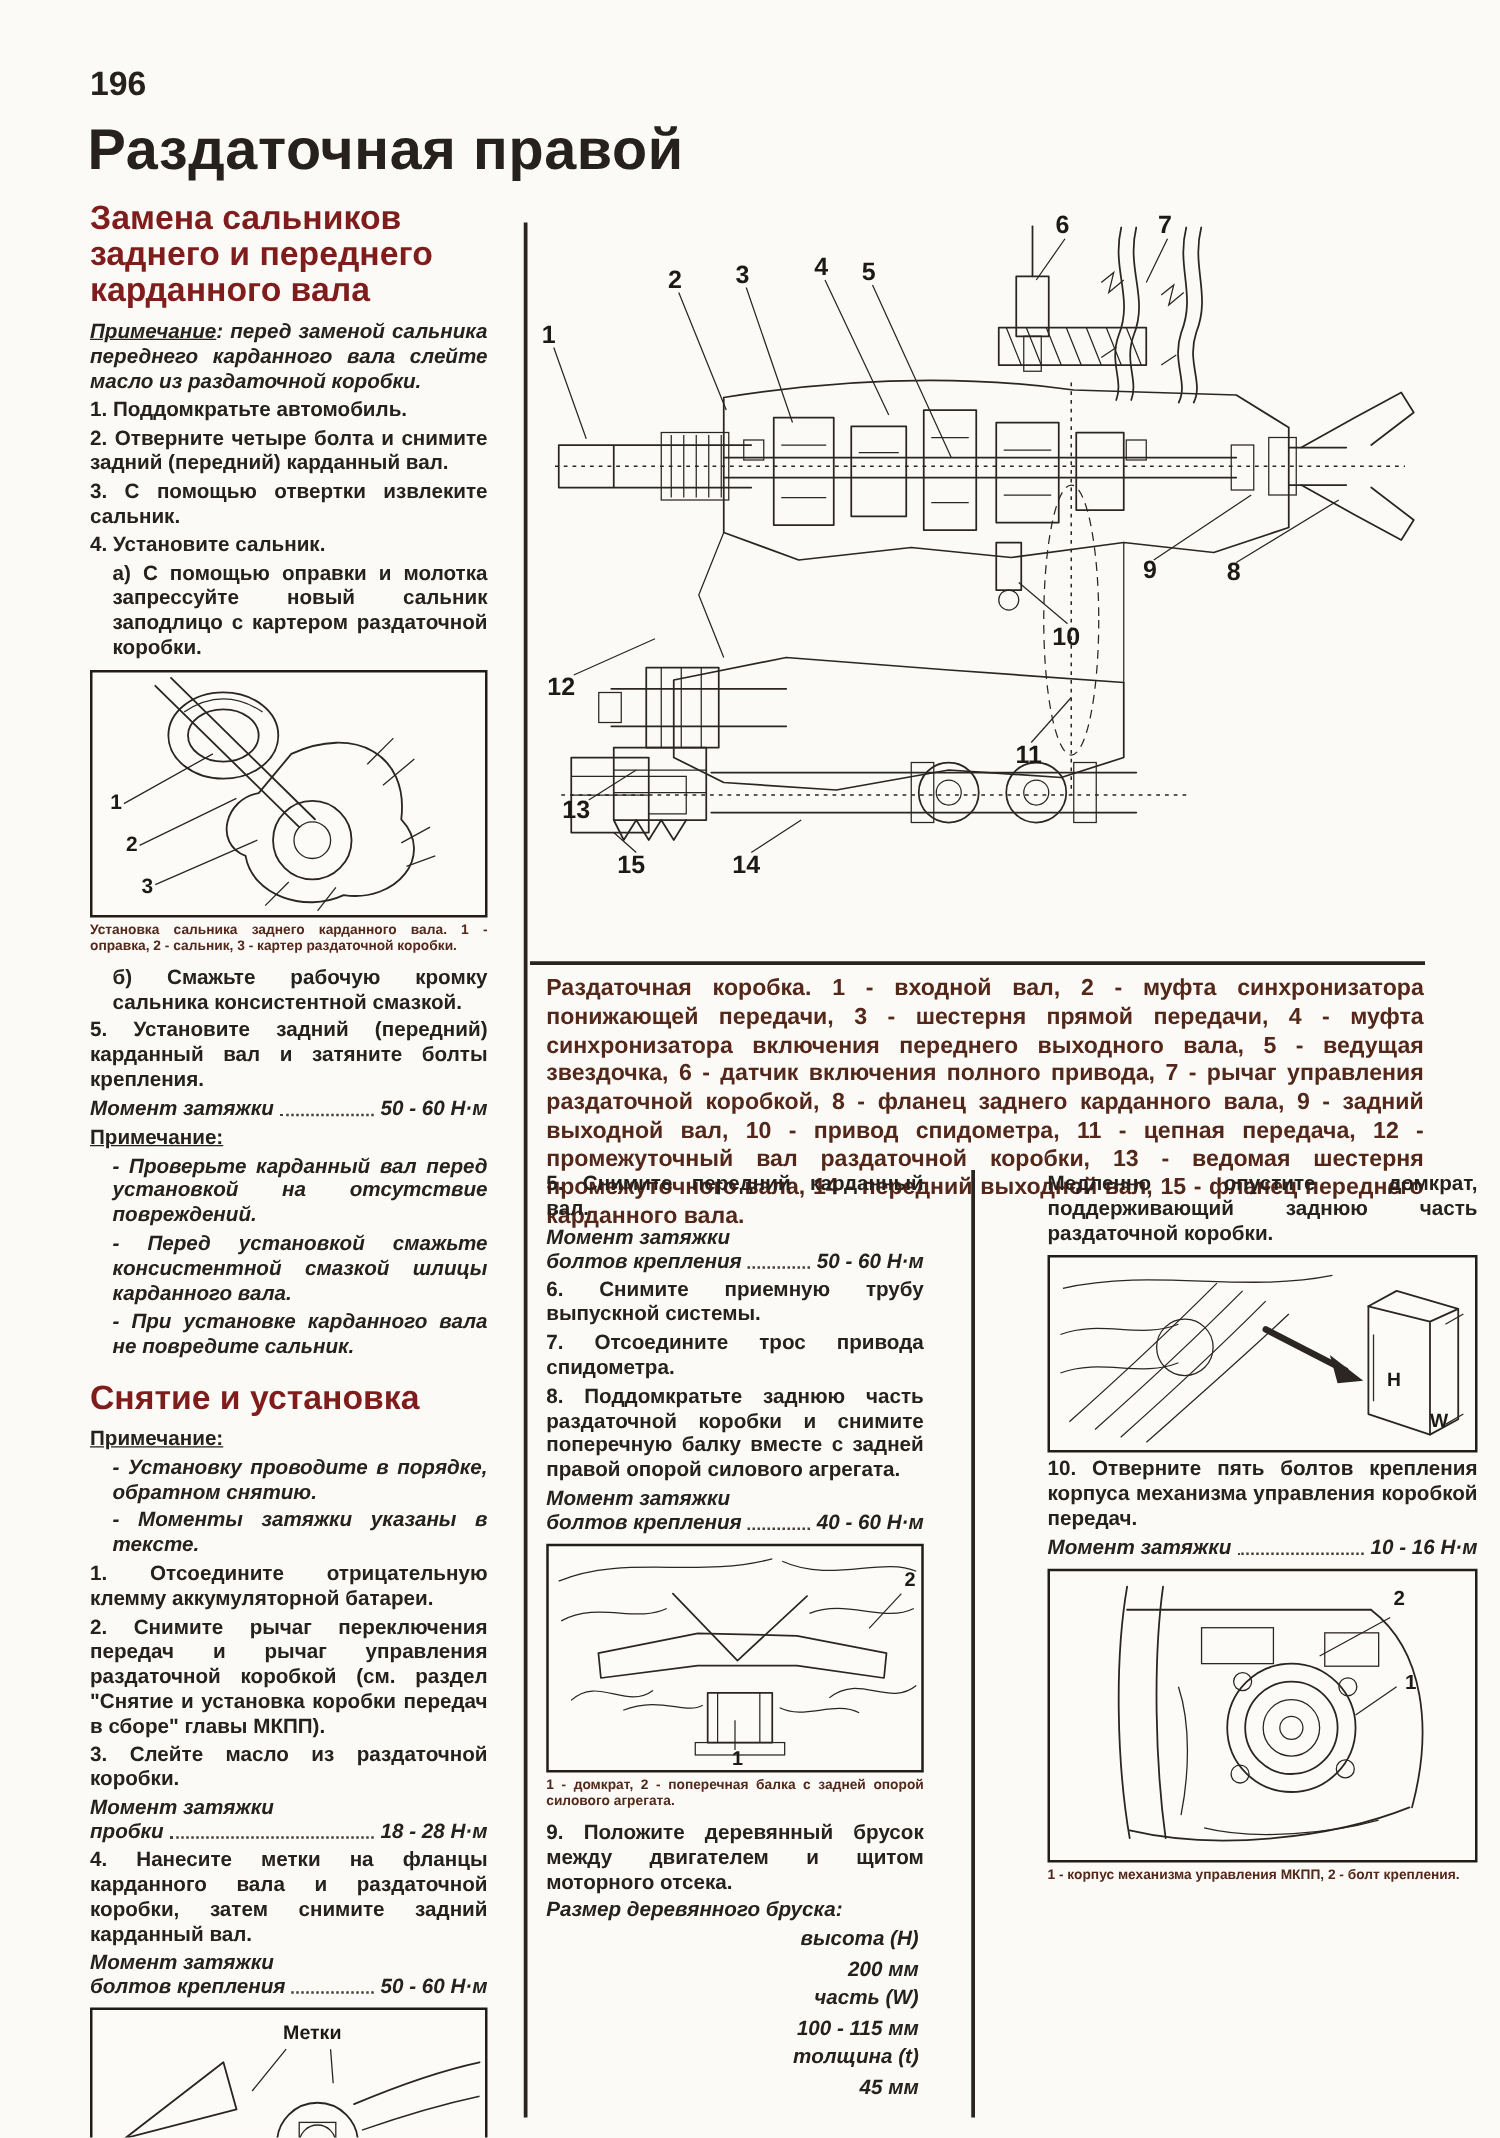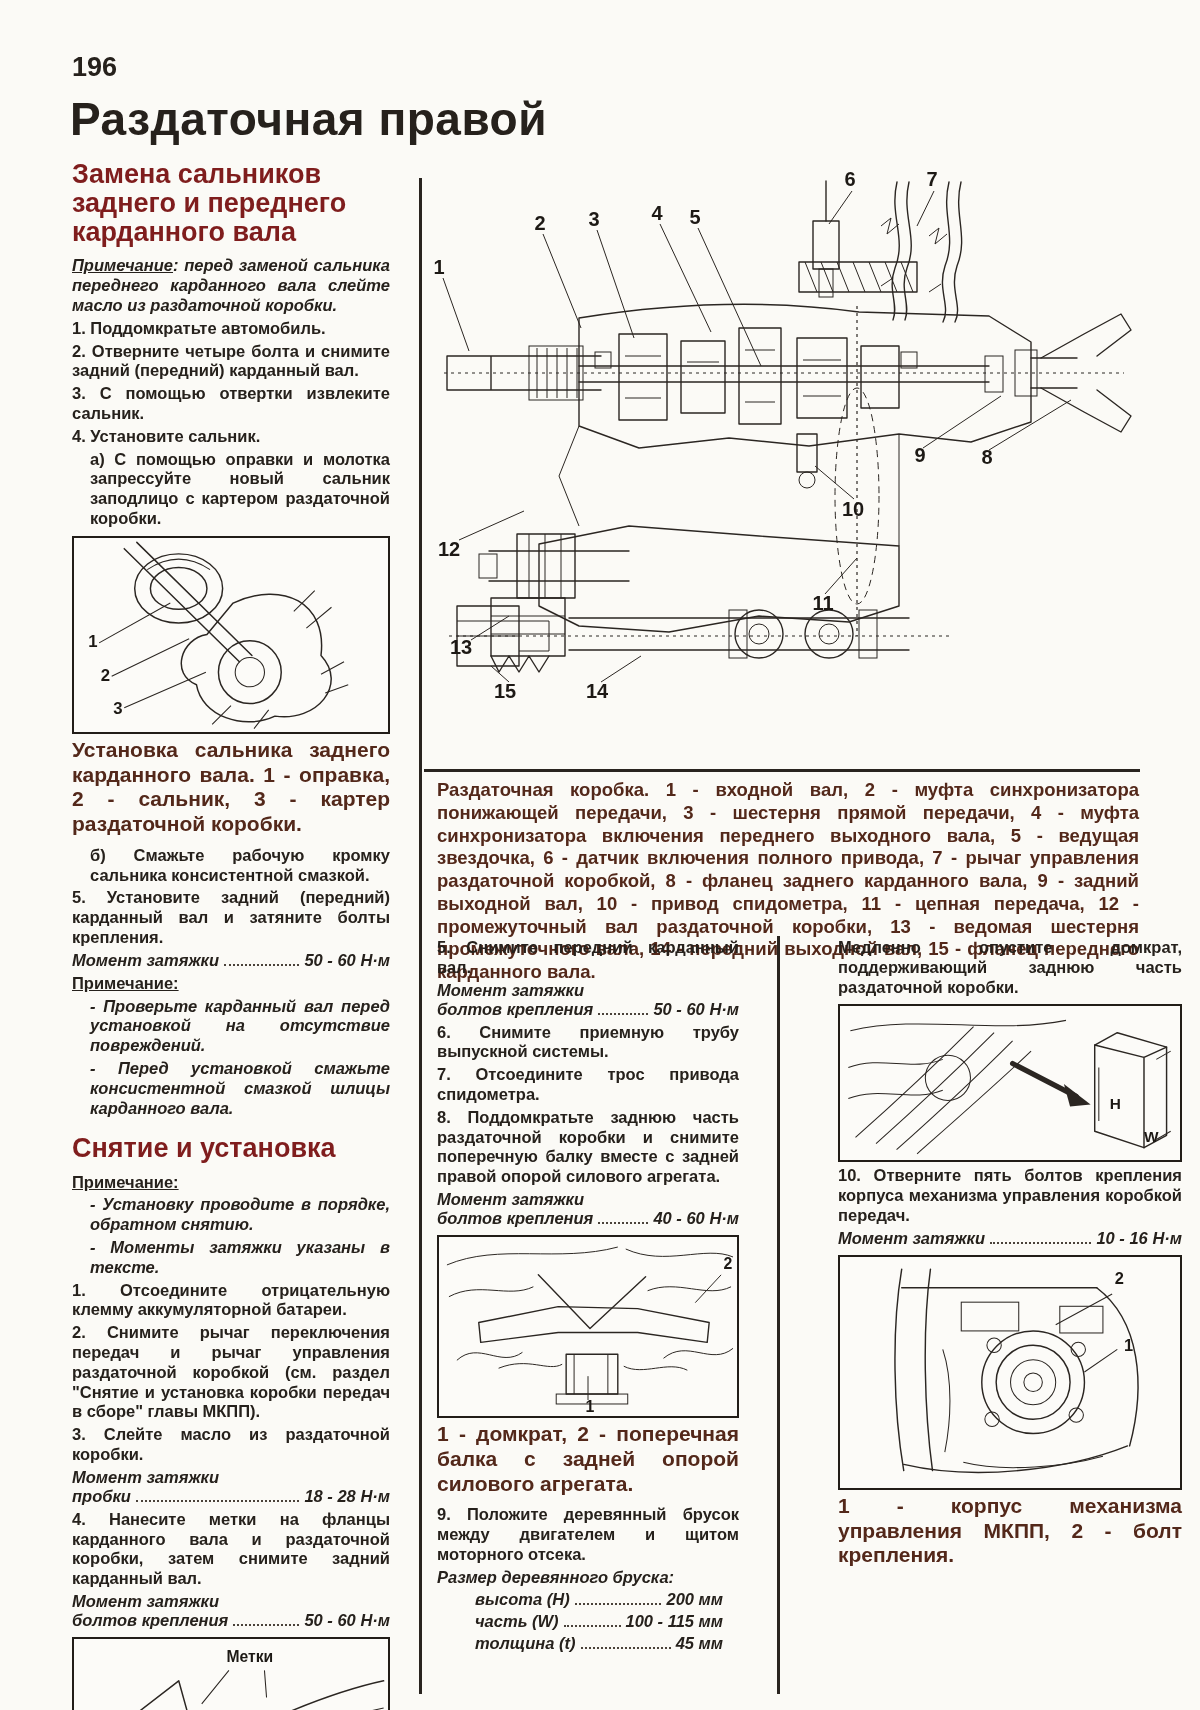--- a/index.html
+++ b/index.html
@@ -24,33 +24,33 @@
   .p{font-size:16.5px;line-height:1.2;font-weight:600;text-align:justify;margin:0 0 3px;}
   .ital{font-style:italic;}
   .nh{font-weight:800;text-decoration:underline;}
   .sub{padding-left:18px;}
   .torq-h{font-size:16.5px;font-weight:700;font-style:italic;margin:3px 0 0;}
   .torq{display:flex;align-items:flex-end;font-size:16.5px;font-weight:700;font-style:italic;margin:0 0 4px;}
   .torq .dots{flex:1;border-bottom:2px dotted #4a423a;margin:0 5px 4px;}
   .torq .val{white-space:nowrap;}
   .fig{border:2.5px solid #221d18;background:#fcfbf8;margin:7px 0 4px;}
   .fig svg{display:block;}
-  .cap{color:#53281a;font-weight:800;font-size:21px;line-height:1.18;text-align:justify;margin:2px 0 9px;}
+  .cap{color:#53281a;font-weight:800;font-size:11px;line-height:1.18;text-align:justify;margin:2px 0 9px;}
   .main-cap{position:absolute;left:437px;top:779px;width:702px;
     color:#53281a;font-weight:800;font-size:18.5px;line-height:1.23;text-align:justify;}
   .diagram{position:absolute;left:429px;top:166px;width:710px;height:600px;}
   svg .ln{stroke:#2b2622;stroke-width:1.4;fill:none;stroke-linecap:round;stroke-linejoin:round;}
   svg .thin{stroke:#2b2622;stroke-width:1;fill:none;}
   svg .dash{stroke:#2b2622;stroke-width:1;fill:none;stroke-dasharray:7 5;}
   svg .dash2{stroke:#2b2622;stroke-width:1.2;fill:none;stroke-dasharray:3 4;}
   svg .callout{font-family:"Liberation Sans",sans-serif;font-size:20px;font-weight:800;fill:#1d1915;}
   svg .callout-s{font-family:"Liberation Sans",sans-serif;font-size:16px;font-weight:800;fill:#1d1915;}
   svg .lbl{font-family:"Liberation Sans",sans-serif;font-size:15px;font-weight:800;fill:#1d1915;}
   svg .fill-dark{fill:#2b2622;stroke:none;}
-  .dimrow{display:flex;align-items:flex-end;font-size:16.5px;font-weight:700;font-style:italic;padding-left:22px;margin:0 16px 3px;}
+  .dimrow{display:flex;align-items:flex-end;font-size:16.5px;font-weight:700;font-style:italic;padding-left:22px;margin:0 4px 3px;flex-direction:column;}
   .dimrow .dots{flex:1;border-bottom:2px dotted #4a423a;margin:0 5px 4px;}
 </style>
 </head>
 <body>
 
 <div class="page">
 
   <div class="pagenum">196</div>
   <div class="doc-title">Раздаточная правой</div>
 
@@ -202,20 +202,21 @@
     <p class="p">5. Установите задний (передний) карданный вал и затяните болты крепления.</p>
     <div class="torq">
       <span>Момент затяжки</span>
         <span class="dots"></span>
         <span class="val">50 - 60 Н·м</span>
     </div>
 
     <p class="p"><span class="nh">Примечание:</span></p>
     <p class="p ital sub">- Проверьте карданный вал перед установкой на отсутствие повреждений.</p>
     <p class="p ital sub">- Перед установкой смажьте консистентной смазкой шлицы карданного вала.</p>
+    <p class="p ital sub">- При установке карданного вала не повредите сальник.</p>
 
     <h2 class="sec sec2">Снятие и установка</h2>
     <p class="p"><span class="nh">Примечание:</span></p>
     <p class="p ital sub">- Установку проводите в порядке, обратном снятию.</p>
     <p class="p ital sub">- Моменты затяжки указаны в тексте.</p>
 
     <p class="p">1. Отсоедините отрицательную клемму аккумуляторной батареи.</p>
     <p class="p">2. Снимите рычаг переключения передач и рычаг управления раздаточной коробкой (см. раздел "Снятие и установка коробки передач в сборе" главы МКПП).</p>
     <p class="p">3. Слейте масло из раздаточной коробки.</p>
     <div class="torq-h">Момент затяжки</div>

